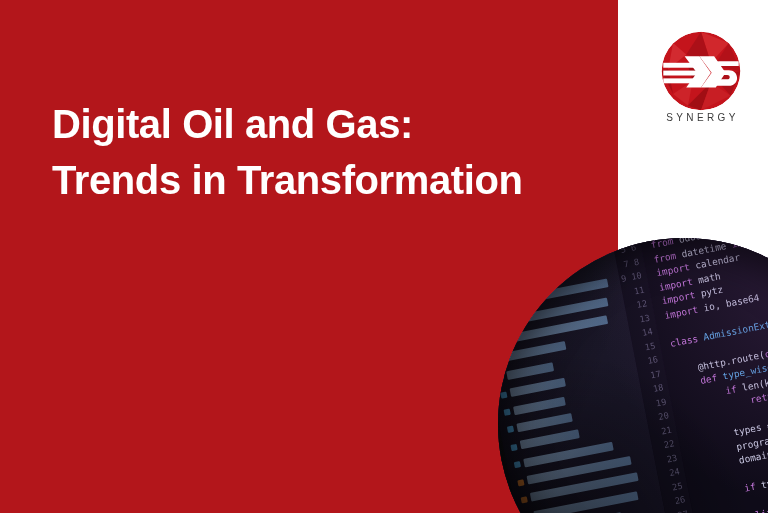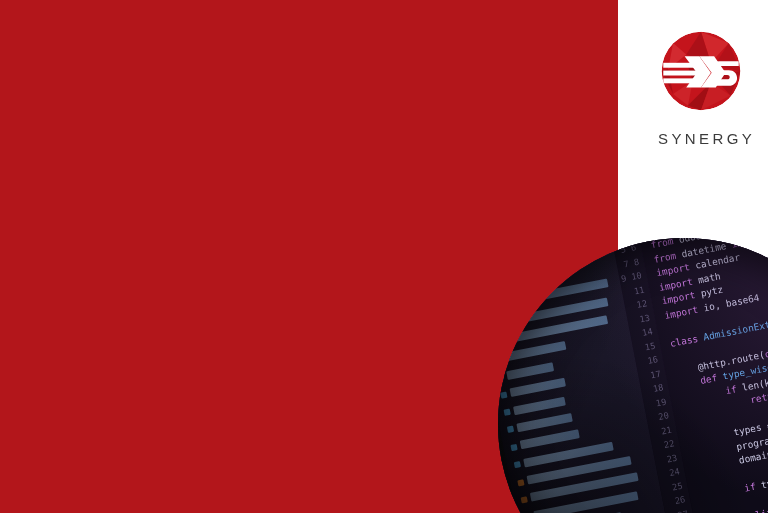--- a/index.html
+++ b/index.html
@@ -35,22 +35,22 @@
   
   .logo-block {
     position:absolute; left:655px; top:30px; width:92px; height:112px;
     z-index:8; text-align:center;
   }
   .logo-mark {
     position:relative; width:82px; height:82px; margin:0 auto;
   }
   .logo-mark svg { display:block; width:82px; height:82px; }
   .logo-word {
-    margin-top:18px;
-    font-size:15px;
+    margin-top:0;
+    font-size:10px;
     letter-spacing:3.4px;
     color:#3b3b3b;
     font-weight:400;
     padding-left:3px;
     text-align:center;
   }
 
   
   .photo-circle {
     position:absolute;
@@ -131,20 +131,24 @@
     box-shadow:inset 0 0 36px 10px rgba(0,0,0,0.55);
   }
 </style>
 </head>
 <body>
 
 <div class="slide">
 
   <div class="red-panel"></div>
 
+  <div class="title-block">
+    <div class="title-line">Digital Oil and Gas:</div>
+    <div class="title-line">Trends in Transformation</div>
+  </div>
 
   <div class="logo-block">
     <div class="logo-mark">
       <svg viewBox="0 0 100 100" xmlns="http://www.w3.org/2000/svg">
         <defs>
           <clipPath id="circ">
               <circle cx="50" cy="50" r="48"></circle>
             </clipPath>
         </defs>
         <g clip-path="url(#circ)">

